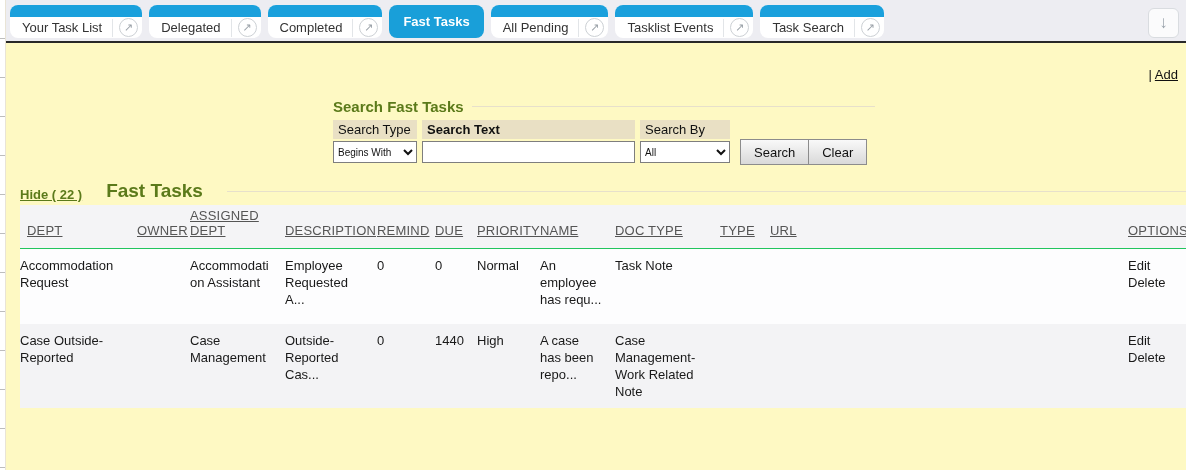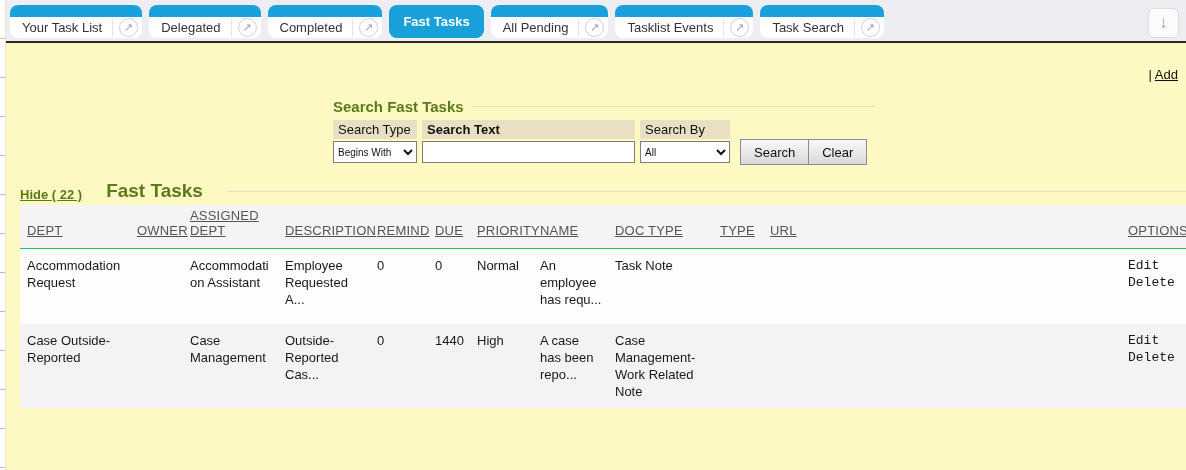--- a/index.html
+++ b/index.html
@@ -69,22 +69,22 @@
   .task-table thead th { background:#f4f4f6; vertical-align:bottom; text-align:left;
     font-weight:normal; line-height:15px; padding:3px 12px 10px 0;
     border-bottom:1px solid #22c55e; }
   .task-table thead th:first-child { padding-left:7px; }
   .task-table thead th:last-child { padding-left:8px; padding-right:4px; }
   .task-table th a { color:#555; text-decoration:underline; cursor:pointer; letter-spacing:.2px; }
   .task-table tbody tr { height:75px; }
   .task-table tbody tr:nth-child(even) { background:#f3f3f5; }
   .task-table tbody td { vertical-align:top; padding:8px 12px 8px 0; line-height:17px;
     overflow-wrap:break-word; }
-  .task-table tbody td:first-child { padding-left:7px; }
-  .task-table tbody td:last-child { padding-left:8px; padding-right:0;font-family:Liberation Mono, monospace; }
+  .task-table tbody td:first-child { }
+  .task-table tbody td:last-child { padding-left:8px; padding-right:0; }
   .opt-link { display:block; color:#191919; text-decoration:none; cursor:pointer; }
 </style>
 </head>
 <body>
 
 <div class="screen">
 
   <div class="tabbar">
     <div class="tab-strip">
         <div class="tab">

